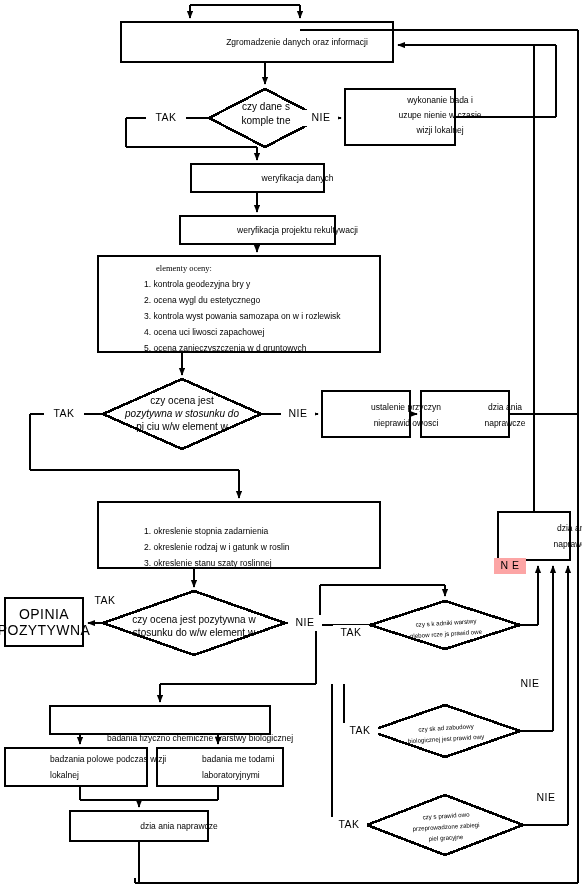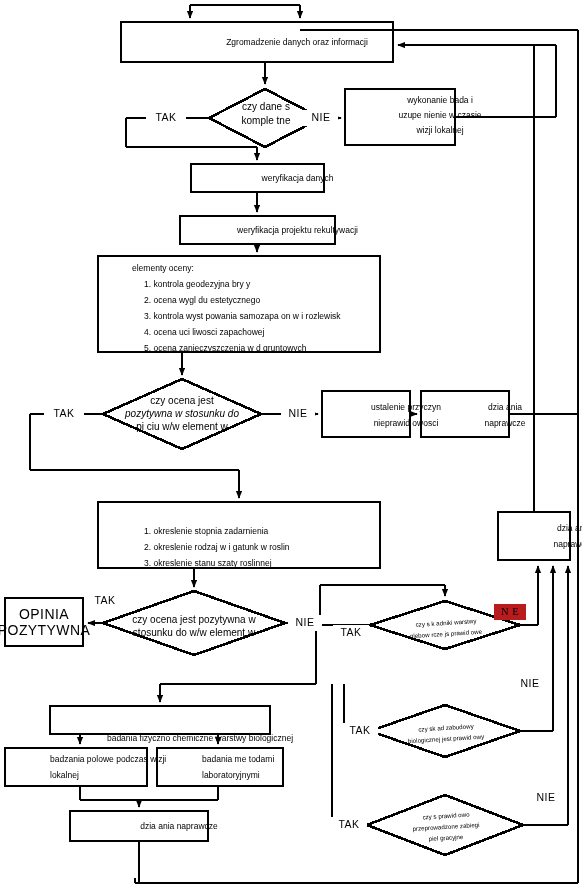--- a/index.html
+++ b/index.html
@@ -139,21 +139,21 @@
   <div class="lbl dia-text" style="left:212px;top:114px;width:108px;height:14px;">komple tne</div>
 
   <div class="lbl box-text" style="left:345px;top:93px;width:110px;height:14px;">wykonanie bada  i</div>
   <div class="lbl box-text" style="left:345px;top:108px;width:110px;height:14px;">uzupe nienie w czasie</div>
   <div class="lbl box-text" style="left:345px;top:123px;width:110px;height:14px;">wizji lokalnej</div>
 
   <div class="lbl box-text" style="left:191px;top:164px;width:133px;height:28px;">weryfikacja danych</div>
 
   <div class="lbl box-text" style="left:180px;top:216px;width:155px;height:28px;">weryfikacja projektu rekultywacji</div>
 
-  <div class="lbl box-text box-text-left" style="left:92px;top:262px;width:270px;height:13px;">elementy oceny:</div>
+  <div class="lbl box-text box-text-left" style="left:116px;top:262px;width:270px;height:13px;font-family:Liberation Serif, serif;">elementy oceny:</div>
   <div class="lbl box-text box-text-left" style="left:104px;top:278px;width:270px;height:13px;">1. kontrola geodezyjna bry y</div>
   <div class="lbl box-text box-text-left" style="left:104px;top:294px;width:270px;height:13px;">2. ocena wygl du estetycznego</div>
   <div class="lbl box-text box-text-left" style="left:104px;top:310px;width:270px;height:13px;">3. kontrola wyst powania samozapa on  w i rozlewisk</div>
   <div class="lbl box-text box-text-left" style="left:104px;top:326px;width:270px;height:13px;">4. ocena uci  liwosci zapachowej</div>
   <div class="lbl box-text box-text-left" style="left:104px;top:342px;width:270px;height:13px;">5. ocena zanieczyszczenia w d gruntowych</div>
 
   <div class="lbl dia-text" style="left:107px;top:395px;width:150px;height:13px;">czy ocena jest</div>
   <div class="lbl dia-text" style="left:107px;top:408px;width:150px;height:13px;font-style:italic;">pozytywna w stosunku do</div>
   <div class="lbl dia-text" style="left:107px;top:421px;width:150px;height:13px;">pi ciu w/w element w</div>
 
@@ -199,21 +199,21 @@
   <div class="lbl flow-word" style="left:146px;top:110px;width:40px;height:16px;background:#fff;">TAK</div>
   <div class="lbl flow-word" style="left:304px;top:110px;width:34px;height:16px;background:#fff;">NIE</div>
 
   <div class="lbl flow-word" style="left:44px;top:406px;width:40px;height:16px;background:#fff;">TAK</div>
   <div class="lbl flow-word" style="left:281px;top:406px;width:34px;height:16px;background:#fff;">NIE</div>
 
   <div class="lbl flow-word" style="left:85px;top:593px;width:40px;height:16px;background:#fff;">TAK</div>
   <div class="lbl flow-word" style="left:288px;top:615px;width:34px;height:16px;background:#fff;">NIE</div>
 
   <div class="lbl flow-word" style="left:333px;top:625px;width:36px;height:16px;background:#fff;">TAK</div>
-  <div class="lbl flow-word" style="left:494px;top:604px;width:32px;height:16px;background:#b91c1c;font-family:Liberation Serif, serif;">N E</div>
+  <div class="lbl flow-word" style="left:494px;top:558px;width:32px;height:16px;background:#fca5a5;">N E</div>
 
   <div class="lbl flow-word" style="left:342px;top:723px;width:36px;height:16px;background:#fff;">TAK</div>
   <div class="lbl flow-word" style="left:514px;top:676px;width:32px;height:16px;background:#fff;">NIE</div>
 
   <div class="lbl flow-word" style="left:331px;top:817px;width:36px;height:16px;background:#fff;">TAK</div>
   <div class="lbl flow-word" style="left:530px;top:790px;width:32px;height:16px;background:#fff;">NIE</div>
 
 </div>
 
 </body></html>

